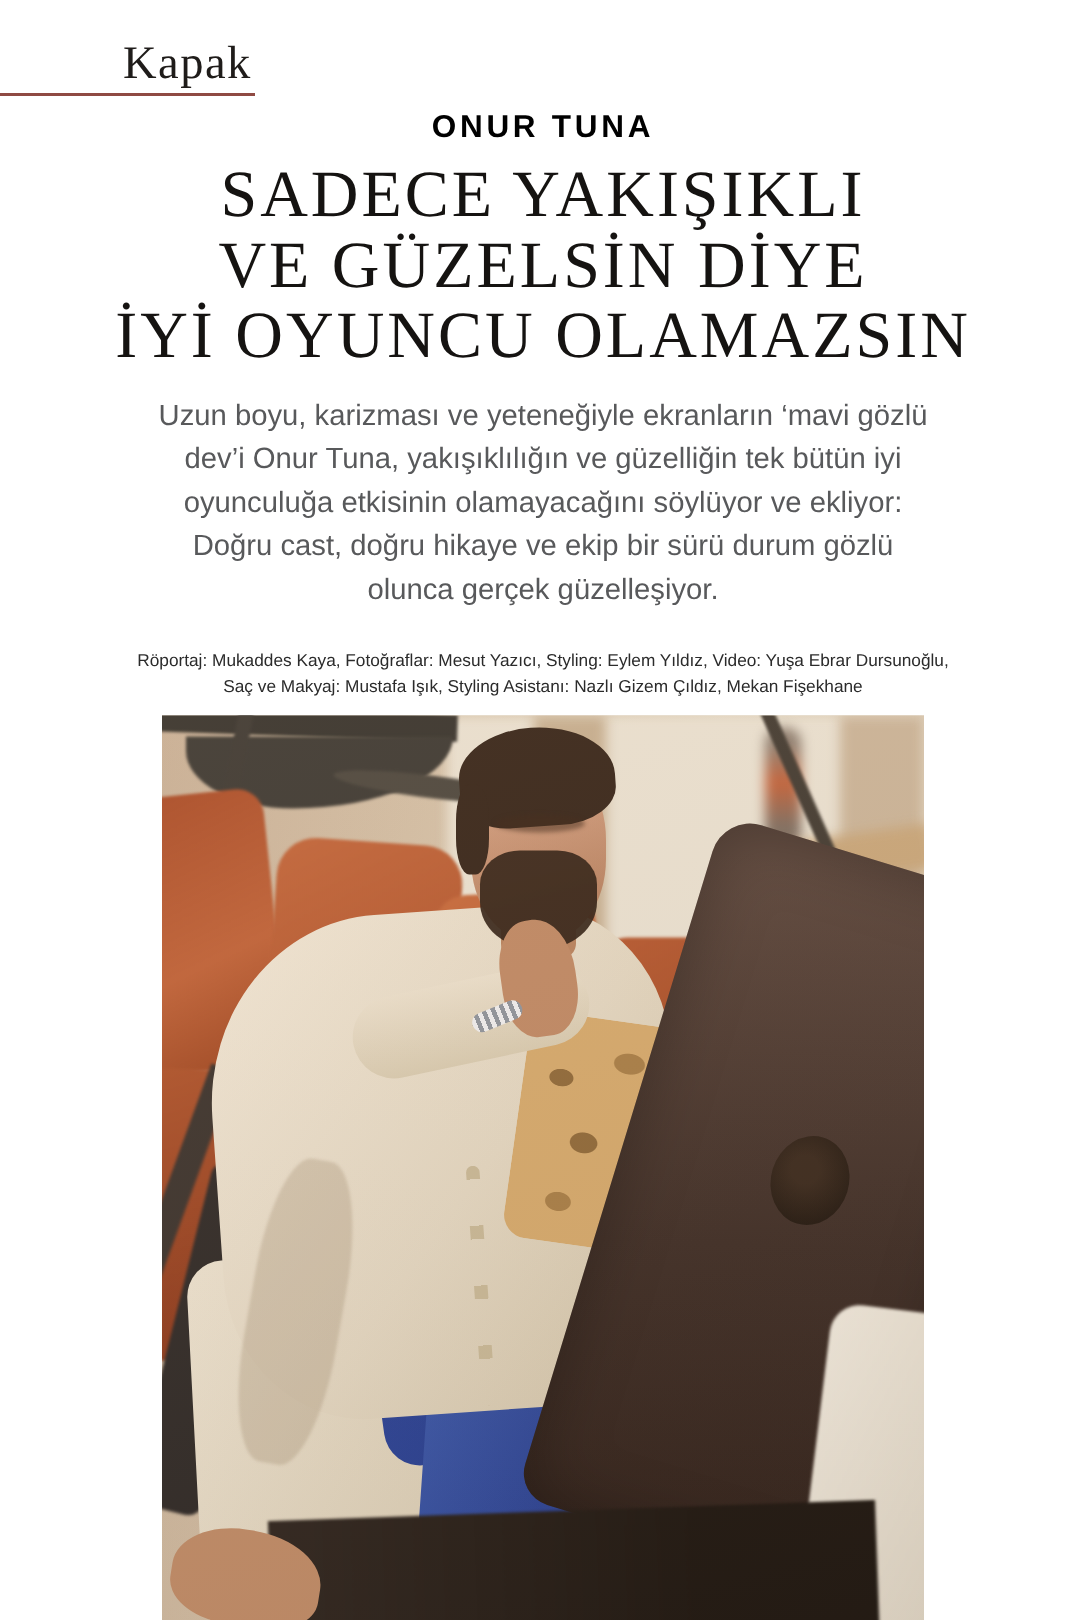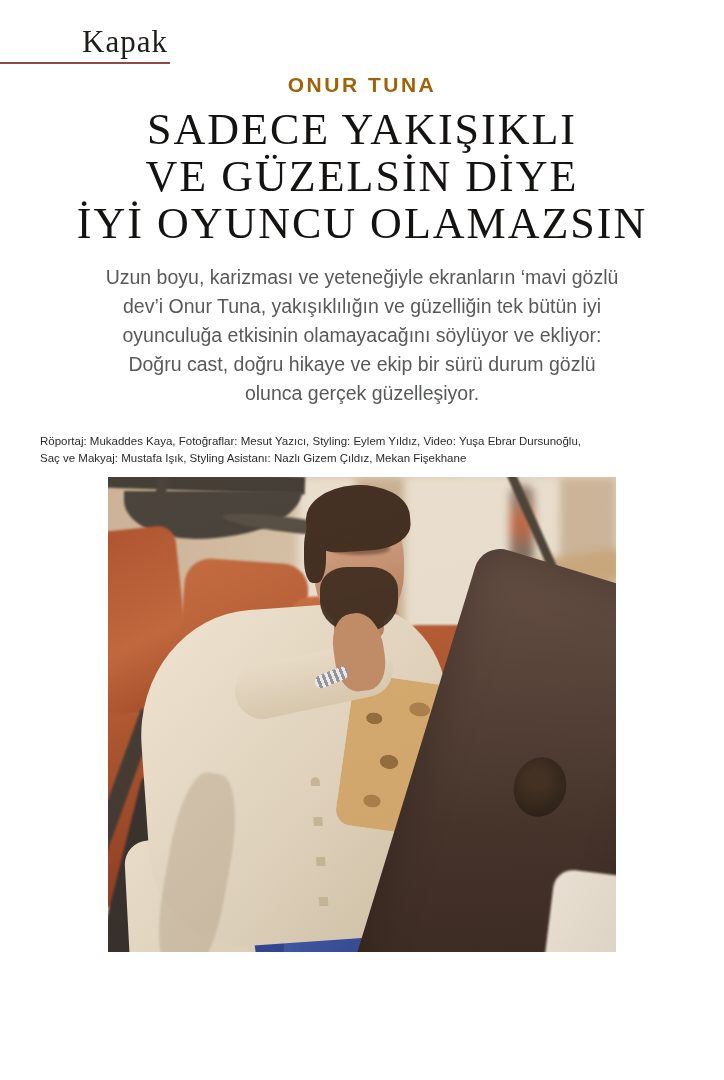--- a/index.html
+++ b/index.html
@@ -1,31 +1,31 @@
 <!DOCTYPE html>
 <html style="--accent-rule: #8f4a43; --headline: #151311; --intro-text: #58595b; --credits-text: #2b2b2b;"><head>
 <meta charset="utf-8">
 <style>
   html,body{margin:0;padding:0;background:#ffffff;}
-  .page{position:relative;width:724px;height:952px;background:#fff;overflow:hidden;
+  .page{position:relative;width:724px;height:1080px;background:#fff;overflow:hidden;
         font-family:"Liberation Sans",sans-serif;}
   
   .kicker{position:absolute;left:82px;top:24px;font-family:"Liberation Serif",serif;
           font-size:31px;color:#1f1c1a;letter-spacing:1px;}
   .kicker-rule{position:absolute;left:0;top:62px;width:170px;height:2px;
                background:var(--accent-rule,#8f4a43);}
   .subject{position:absolute;left:0;top:73px;width:724px;text-align:center;
-           font-size:21px;font-weight:bold;letter-spacing:2.5px;color:#a16207;}
+           font-size:21px;font-weight:bold;letter-spacing:2.5px;color:#000000;}
   .headline{position:absolute;left:0;top:106px;width:724px;margin:0;text-align:center;
             font-family:Liberation Serif, serif;font-weight:400;font-size:44px;
             line-height:47px;letter-spacing:2px;color:var(--headline,#151311);}
   .headline span{display:block;}
   .intro{position:absolute;left:70px;top:263px;width:584px;text-align:center;
          font-size:19.5px;line-height:29px;color:var(--intro-text,#58595b);}
-  .credits{position:absolute;left:40px;top:433px;width:644px;
+  .credits{position:absolute;left:40px;top:433px;width:644px;text-align:center;
            font-size:11.5px;line-height:16.5px;color:var(--credits-text,#2b2b2b);}
   
   .photo{position:absolute;left:108px;top:477px;width:508px;height:603px;margin:0;
          overflow:hidden;background:#d3c1a8;}
   .photo div{position:absolute;}
   .soft{filter:blur(4px);}
   .soft2{filter:blur(1.2px);}
   .p-bg{inset:0;background:linear-gradient(100deg,#c9b299 0%,#d5c3aa 35%,#e0d4c0 62%,#d6c5ac 100%);}
   .p-walkway{left:190px;top:0;width:320px;height:195px;background:#ebe4d5;}
   .p-col1{left:248px;top:0;width:48px;height:175px;background:#c6b092;}

